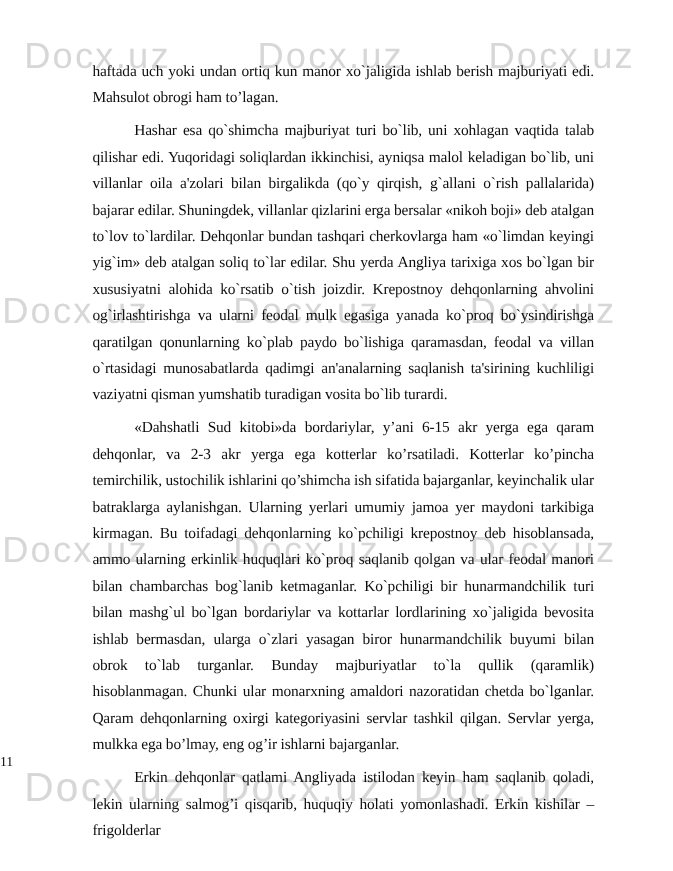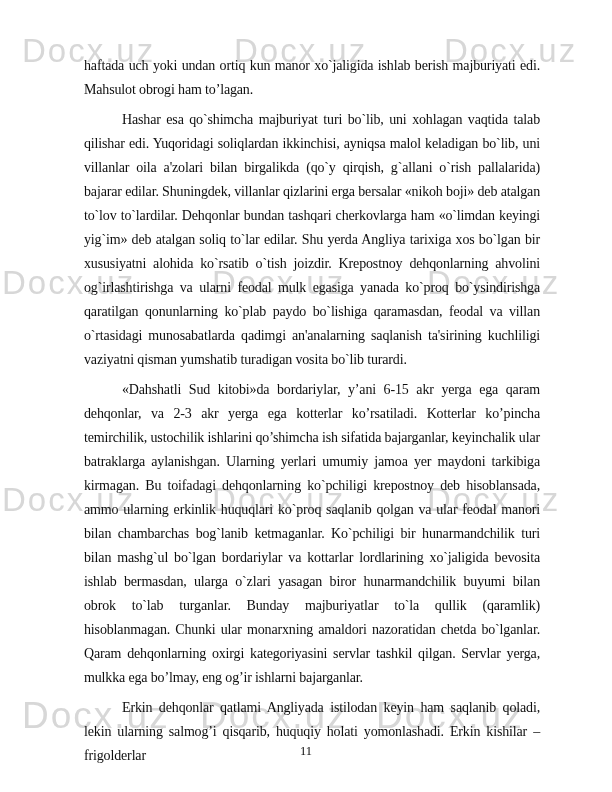--- a/index.html
+++ b/index.html
@@ -50,25 +50,25 @@
   }
   .content p {
     margin: 0 0 6px 12px;
     text-indent: 38px;
   }
   .content p.continuation {
     text-indent: 0;
   }
   .page-number {
     position: absolute;
-    top: 744px;
+    top: 685px;
     left: 0;
     width: 100%;
     z-index: 1;
-    text-align: center;
+    text-align: left;
     font-size: 12.5px;
     color: #0d0d0d;
     font-family: "Liberation Serif", serif;
   }
 </style>
 </head>
 <body>
 
 <div class="page">
 

